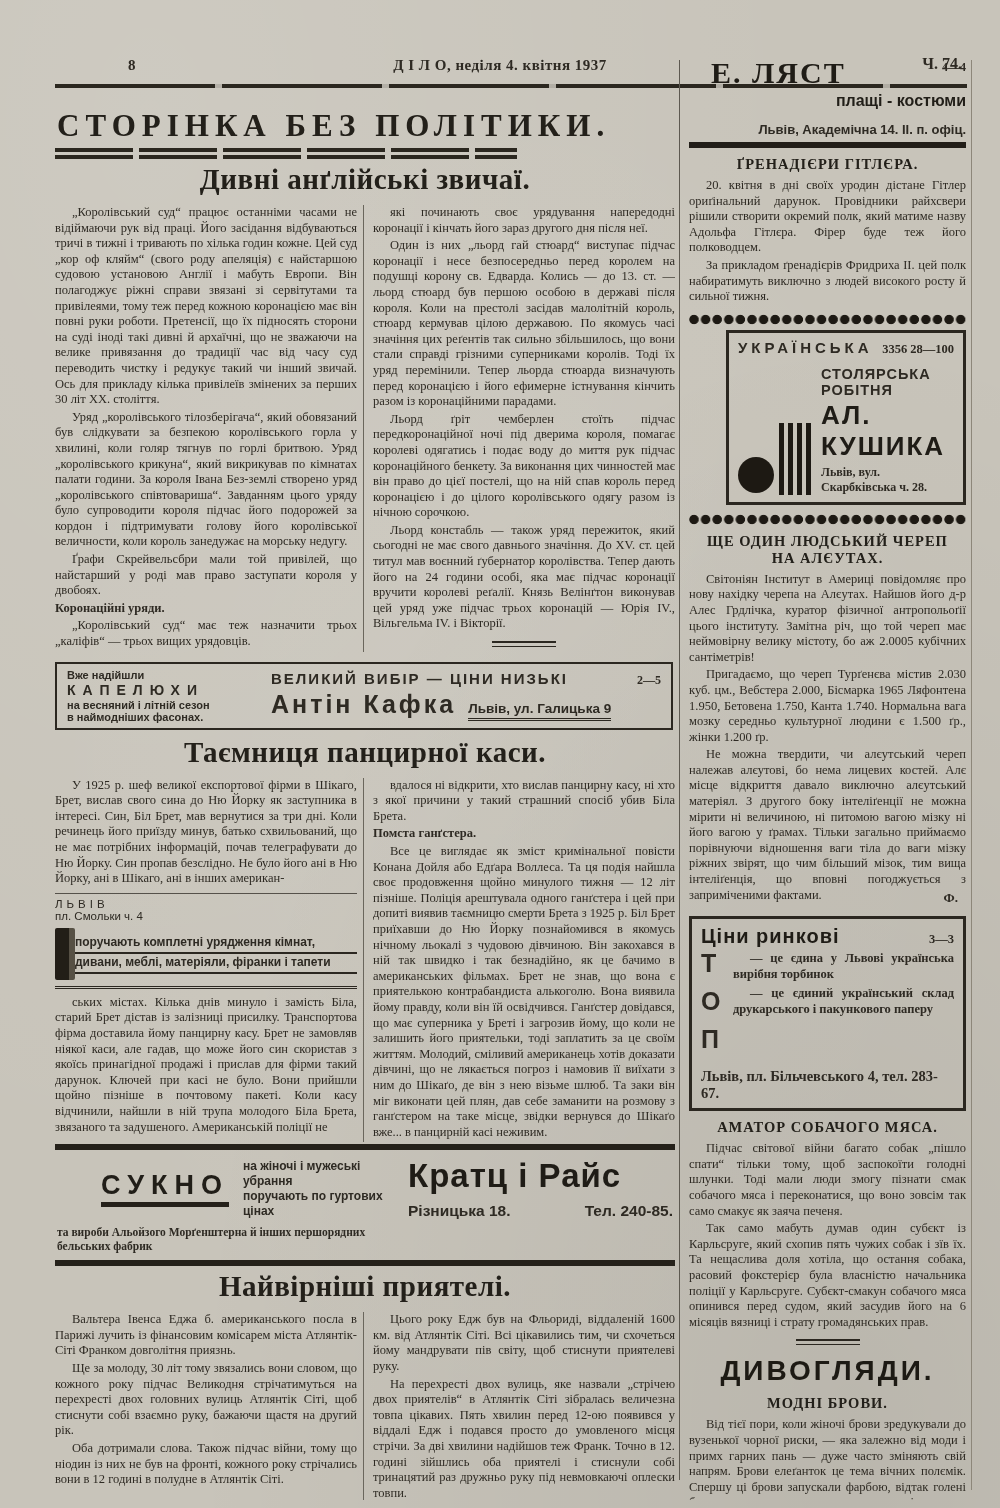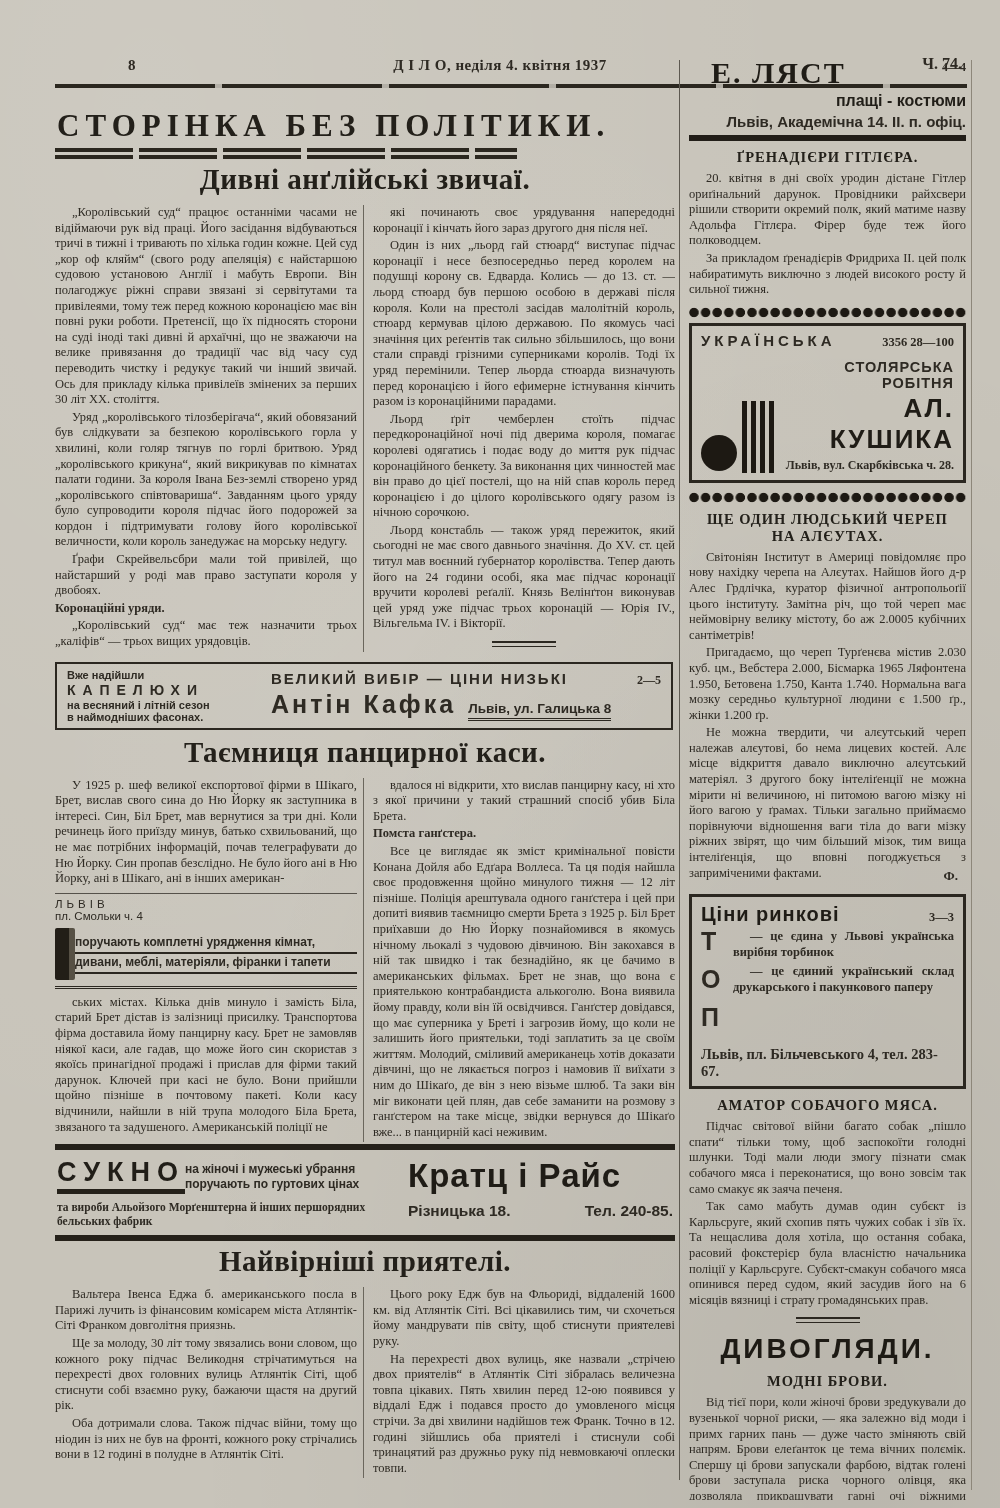--- a/index.html
+++ b/index.html
@@ -64,54 +64,54 @@
   .ky-city{letter-spacing:4px;}
   .ky-body{display:flex;gap:0;margin-top:5px;align-items:center;}
   .ky-logo{width:20px;height:52px;background:linear-gradient(90deg,#221e17 72%,#565044 72%);border-radius:2px;flex:none;}
   .ky-lines{flex:1;font-family:"Liberation Sans",sans-serif;font-weight:bold;font-size:12px;}
   .ky-lines div{border-bottom:2px solid #2b2720;padding:1px 0 3px;}
 
   
   .bar{height:6px;background:#25211a;margin:2px 0;}
   .sukno{display:flex;gap:16px;padding:7px 2px 5px;align-items:flex-start;font-family:"Liberation Sans",sans-serif;}
   .sukno-left{width:335px;}
-  .sukno-row1{display:flex;align-items:center;}
+  .sukno-row1{display:flex;gap:14px;align-items:center;margin-left:44px;}
   .sukno-name{font-weight:bold;font-size:27px;letter-spacing:7px;line-height:1;border-bottom:5px solid #25211a;padding-bottom:3px;color:#211e18;}
   .sukno-l12{font-weight:bold;font-size:12px;line-height:15px;}
   .sukno-row2{display:flex;align-items:flex-start;margin-top:7px;font-family:"Liberation Serif",serif;font-weight:bold;font-size:11.5px;line-height:13.5px;}
   .dbl-fill{flex:1;height:3px;border-top:1px solid #2b2720;border-bottom:1px solid #2b2720;margin:14px 0 0 8px;}
   .kratz{flex:1;}
   .kratz-name{font-weight:bold;font-size:33px;letter-spacing:1px;line-height:1;color:#1f1c16;}
   .kratz-row{display:flex;justify-content:space-between;font-weight:bold;font-size:15.5px;margin-top:10px;}
 
   
   .liast{display:flex;gap:7px;padding-top:3px;}
   .pin{width:15px;flex:none;}
   .pin-dot{width:13px;height:13px;border-radius:50%;background:#1d1a14;margin-top:7px;}
   .pin-stem{width:3px;height:58px;background:#1d1a14;margin-left:5px;margin-top:2px;}
   .liast-main{flex:1;}
   .liast-row{display:flex;justify-content:space-between;align-items:flex-start;}
   .liast-name{font-weight:bold;font-size:30px;letter-spacing:2px;line-height:1;color:#1f1c16;}
   .liast-mark{font-size:12px;font-weight:bold;margin-top:2px;}
   .liast-prod{text-align:right;font-family:"Liberation Sans",sans-serif;font-weight:bold;font-size:16px;margin-top:4px;color:#211e18;}
-  .liast-addr{text-align:right;font-family:"Liberation Sans",sans-serif;font-weight:bold;font-size:15px;margin-top:3px;}
+  .liast-addr{text-align:right;font-family:"Liberation Sans",sans-serif;font-weight:bold;font-size:13px;margin-top:12px;}
   .thick-bar{height:6px;background:#221e18;margin:5px 0 8px;}
   .rc-head{text-align:center;font-weight:bold;font-size:14.5px;letter-spacing:1px;margin:8px 0 5px;color:#23201a;}
   .dots{height:11px;margin:9px 0 5px;background-image:radial-gradient(circle at 5px 5.5px,#1d1913 4.3px,rgba(0,0,0,0) 5.1px);background-size:11.6px 11px;background-repeat:repeat-x;}
 
-  .kushyk{border:3px solid #2b2720;padding:6px 9px 7px;}
+  .kushyk{border:3px solid #2b2720;padding:6px 9px 7px;margin-left:37px;}
   .ku-row1{display:flex;justify-content:space-between;align-items:baseline;font-weight:bold;}
   .ku-line1{font-family:"Liberation Sans",sans-serif;font-size:15px;letter-spacing:4px;}
   .ku-mark{font-size:12.5px;}
   .ku-body{display:flex;gap:10px;margin-top:3px;}
   .ku-logo{display:flex;align-items:flex-end;gap:5px;flex:none;}
   .ku-dot{width:36px;height:36px;border-radius:50%;background:#1d1913;margin-bottom:2px;}
   .ku-bars{display:flex;gap:4px;}
   .ku-bars i{display:block;width:5px;height:72px;background:#1d1913;}
-  .ku-texts{flex:1;text-align:right;font-family:"Liberation Sans",sans-serif;font-weight:bold;}
+  .ku-texts{flex:1;text-align:left;font-family:"Liberation Sans",sans-serif;font-weight:bold;}
   .ku-line2{font-size:14.5px;letter-spacing:1px;margin-top:6px;}
   .ku-name{font-size:26px;letter-spacing:2px;margin-top:2px;color:#1f1c16;}
   .ku-addr{font-family:"Liberation Serif",serif;font-size:12px;margin-top:3px;}
 
   .sig-row{text-align:right;font-weight:bold;font-size:13px;padding-right:8px;margin-top:-15px;}
 
   .top-box{border:3px solid #2b2720;padding:6px 9px;margin:10px 0 8px;}
   .tb-head{display:flex;justify-content:space-between;align-items:baseline;}
   .tb-title{font-family:"Liberation Sans",sans-serif;font-weight:bold;font-size:20px;letter-spacing:1px;color:#1f1c16;}
   .tb-mark{font-weight:bold;font-size:12.5px;}
@@ -167,21 +167,21 @@
         <div class="kafka-line">на весняний і літній сезон</div>
         <div class="kafka-line">в наймодніших фасонах.</div>
       </div>
       <div class="kafka-right">
         <div class="kafka-row1">
           <span class="kafka-slogan">ВЕЛИКИЙ ВИБІР — ЦІНИ НИЗЬКІ</span>
           <span class="kafka-mark">2—5</span>
         </div>
         <div class="kafka-row2">
           <span class="kafka-vendor">Антін Кафка</span>
-          <span class="kafka-addr">Львів, ул. Галицька 8</span>
+          <span class="kafka-addr">Львів, ул. Галицька 9</span>
         </div>
       </div>
     </div>
 
     <div class="art-title">Таємниця панцирної каси.</div>
     <div class="cols body">
       <div class="col">
         <p>У 1925 р. шеф великої експортової фірми в Шікаго, Брет, вислав свого сина до Ню Йорку як заступника в інтересі. Син, Біл Брет, мав вернутися за три дні. Коли речинець його приїзду минув, батько схвильований, що не має потрібних інформацій, почав телеграфувати до Ню Йорку. Син пропав безслідно. Не було його ані в Ню Йорку, ані в Шікаго, ані в інших американ-</p>
         <div class="kysiak">
           <div class="ky-head">

